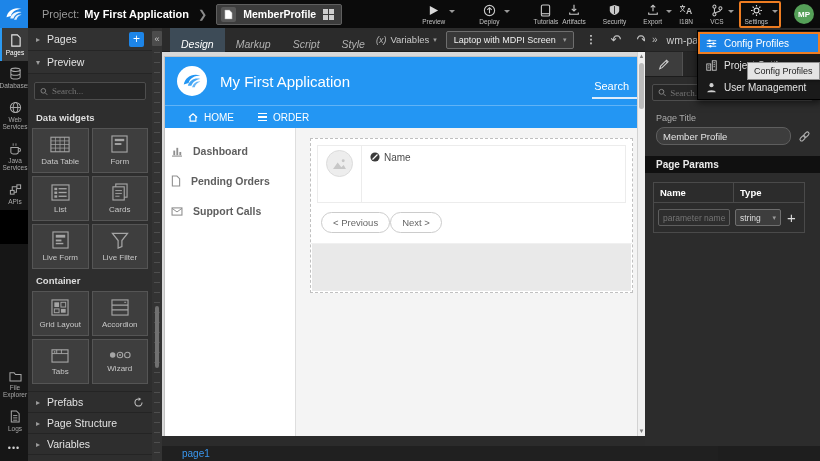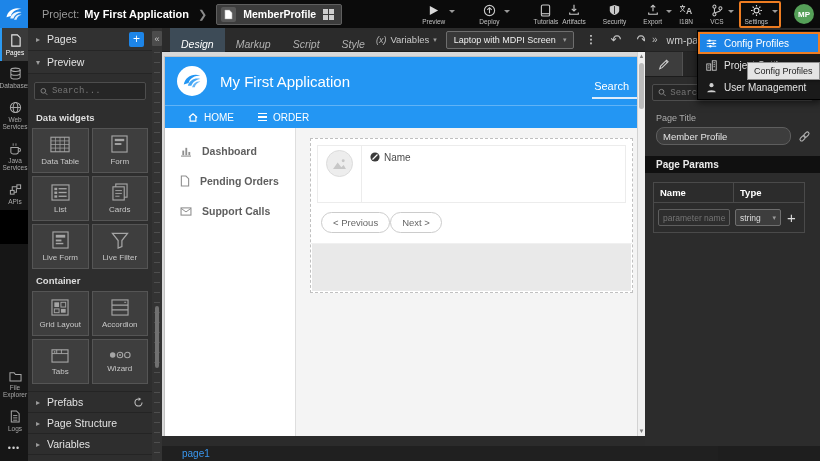--- a/index.html
+++ b/index.html
@@ -34,21 +34,21 @@
   .ab-spacer { flex:1; }
   .ab-dots { color:#d0d0d0; text-align:center; padding:6px 0 8px; font-size:9px; letter-spacing:1px; cursor:pointer; }
 
   
   .widget-panel { position:absolute; left:28px; top:28px; width:124px; bottom:0; background:#2e2e2e; overflow:hidden; z-index:10; }
   .wp-row { height:23px; display:flex; align-items:center; padding:0 8px; gap:7px; border-bottom:1px solid #252525; background:#313131; cursor:pointer; }
   .wp-caret { color:#9d9d9d; font-size:8px; }
   .wp-row-label { font-size:10.5px; color:#e2e2e2; }
   .add-btn { margin-left:auto; width:15px; height:15px; background:#1d85e8; color:#fff; border-radius:2px; display:flex; align-items:center; justify-content:center; font-size:12px; cursor:pointer; line-height:1; }
   .wp-search { margin:8px 6px 6px; height:18px; background:#262626; border:1px solid #4d4d4d; border-radius:2px; display:flex; align-items:center; gap:4px; padding:0 5px; }
-  .wp-search input, .insp-search input { background:transparent; border:0; color:#b5b5b5; font-size:9px; width:100%; outline:none; font-family:Liberation Mono, monospace; }
+  .wp-search input, .insp-search input { background:transparent; border:0; color:#b5b5b5; font-size:9px; width:100%; outline:none; font-family:Liberation Serif, serif; }
   .wp-group-title { padding:6px 8px 5px; font-size:9.5px; font-weight:bold; color:#dedede; }
   .tiles { display:grid; grid-template-columns:1fr 1fr; gap:3px; padding:0 4px; }
   .tile { height:45px; background:#3e3e3e; border:1px solid #555; display:flex; flex-direction:column; align-items:center; justify-content:center; gap:4px; cursor:pointer; }
   .tile-label { font-size:8px; color:#c8c8c8; }
   .wp-collapsed-wrap { margin-top:7px; border-top:1px solid #242424; }
   .wp-collapsed { height:21px; display:flex; align-items:center; gap:7px; padding:0 8px; border-bottom:1px solid #242424; background:#2e2e2e; cursor:pointer; }
   .refresh-ic { margin-left:auto; }
 
   
   .ruler { position:absolute; left:152px; top:28px; width:10px; bottom:0; background:#333; z-index:10; }
@@ -74,21 +74,21 @@
   .page-header { height:48px; background:#2396f3; display:flex; align-items:center; padding:0 12px; position:relative; }
   .app-logo { width:30px; height:30px; border-radius:50%; background:#fff; display:flex; align-items:center; justify-content:center; flex:none; }
   .app-title { color:#fff; font-size:15px; margin-left:13px; }
   .hdr-search { position:absolute; right:-6px; bottom:6px; color:#fff; font-size:11px; border-bottom:2px solid #dcecfb; padding:0 14px 5px 2px; cursor:pointer; }
   .page-nav { height:23px; background:#2396f3; border-top:1px solid rgba(255,255,255,.28); display:flex; align-items:center; gap:24px; padding:0 23px; }
   .nav-item { color:#fff; font-size:10px; display:flex; gap:6px; align-items:center; cursor:pointer; }
   .burger { display:flex; flex-direction:column; gap:2px; }
   .burger span { width:9px; height:1.5px; background:#fff; }
   .page-body { display:flex; height:calc(100% - 71px); }
   .side-menu { width:131px; background:#fff; border-right:1px solid #dedede; padding-top:8px; flex:none; }
-  .menu-item { display:flex; align-items:center; gap:10px; padding:9px 15px; color:#5e5e5e; font-size:10.5px; font-weight:bold; cursor:pointer; }
+  .menu-item { display:flex; align-items:center; gap:10px; padding:9px 6px; color:#5e5e5e; font-size:10.5px; font-weight:bold; cursor:pointer; }
   .content { flex:1; background:#f4f4f4; padding:10px 4px 0 14px; }
   .dashed-box { border:1px dashed #c0c0c0; height:155px; display:flex; flex-direction:column; background:#fff; }
   .card-outer { padding:6px 6px 0; background:#fff; }
   .card { border:1px solid #ececec; display:flex; height:58px; }
   .avatar-cell { width:44px; border-right:1px solid #ececec; display:flex; justify-content:center; padding-top:4px; flex:none; }
   .ph-circle { width:27px; height:27px; border-radius:50%; background:#ededed; border:1px solid #dcdcdc; display:flex; align-items:center; justify-content:center; }
   .name-cell { flex:1; padding:6px 8px; display:flex; gap:4px; align-items:flex-start; color:#4a4a4a; font-size:10px; }
   .pager-row { background:#fff; padding:9px 10px 10px; display:flex; border-bottom:1px solid #f0f0f0; }
   .pill { border:1px solid #ccc; border-radius:12px; background:#fff; color:#666; font-size:9.5px; padding:4px 11px; cursor:pointer; white-space:nowrap; }
   .gray-area { flex:1; background:#e9e9e9; margin:0 1px 1px; }

